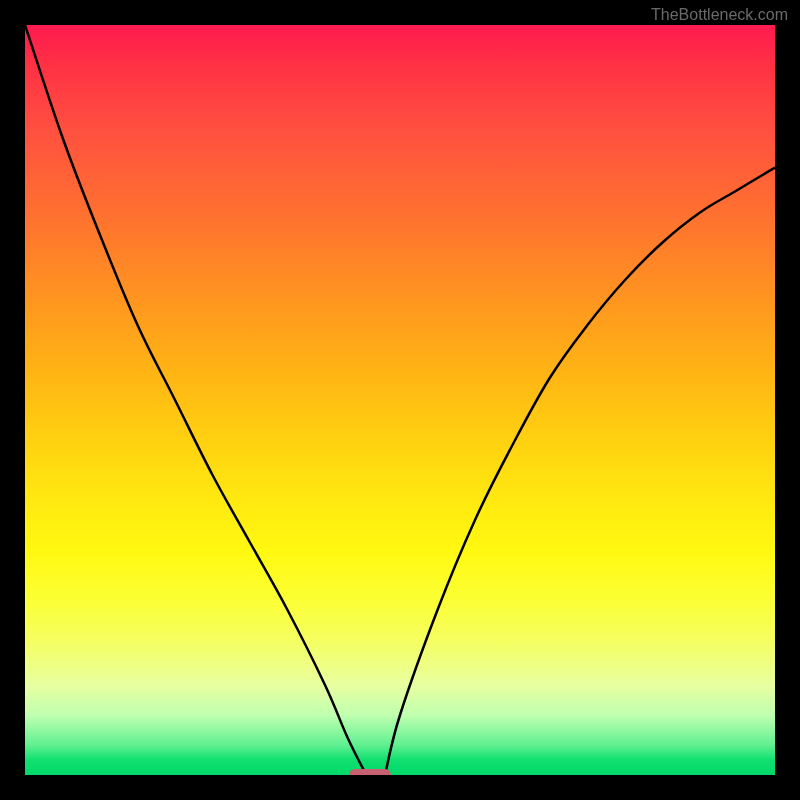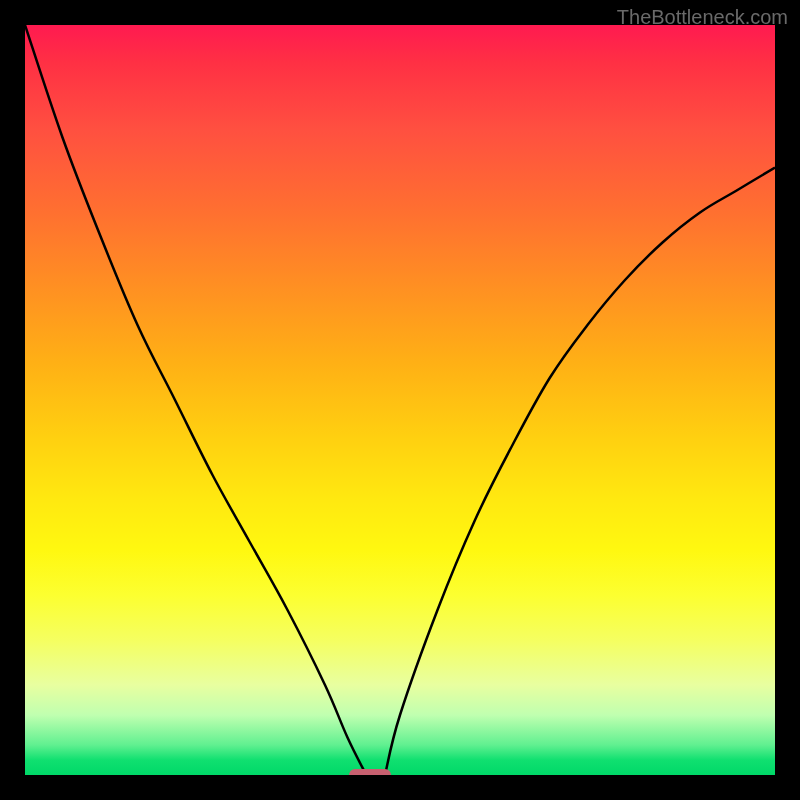--- a/index.html
+++ b/index.html
@@ -9,21 +9,21 @@
     height: 800px;
     background: #000;
     position: relative;
     font-family: Arial, sans-serif;
   }
   .watermark {
     position: absolute;
     top: 6px;
     right: 12px;
     color: #6a6a6a;
-    font-size: 20px;
+    font-size: 16px;
     font-weight: 500;
     z-index: 10;
   }
   .plot-area {
     position: absolute;
     left: 25px;
     top: 25px;
     width: 750px;
     height: 750px;
     overflow: hidden;

